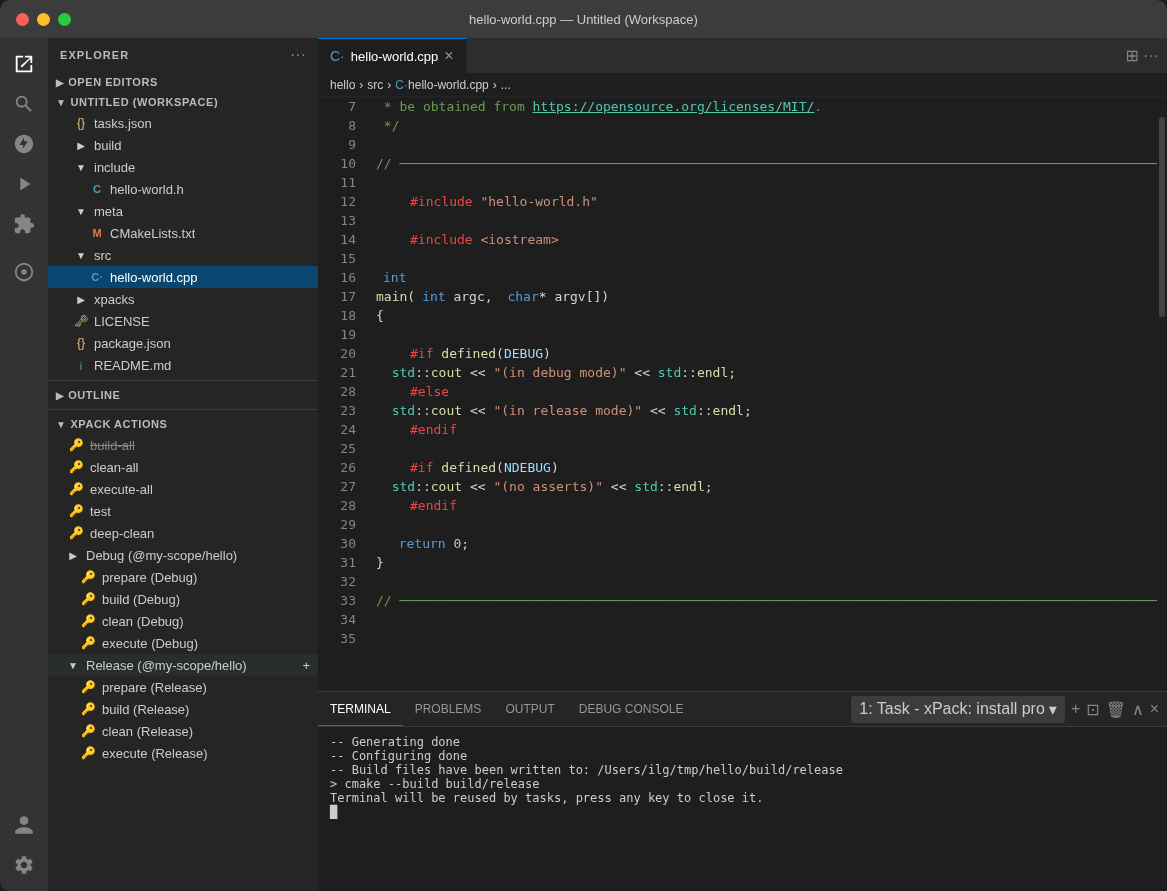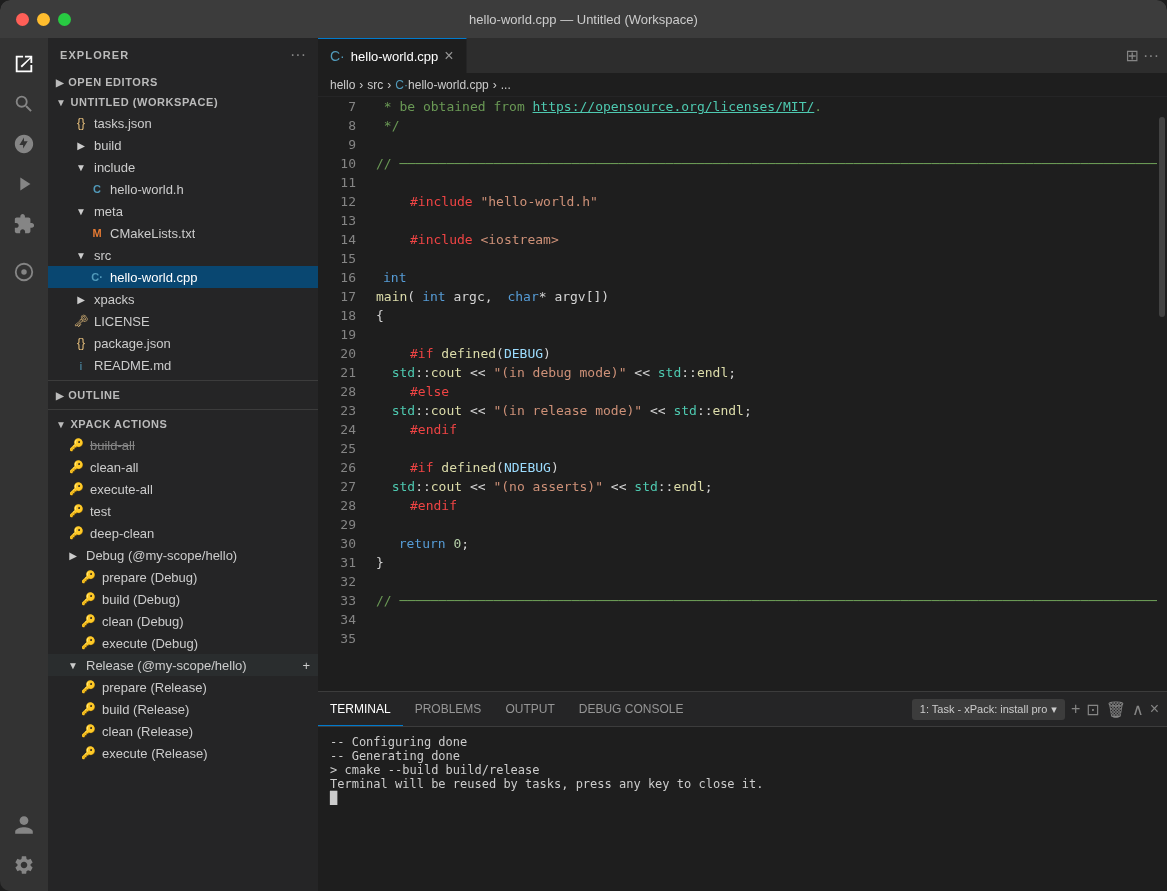--- a/index.html
+++ b/index.html
@@ -77,21 +77,21 @@
     .c-number { color: #b5cea8; }
     .c-macro { color: #9cdcfe; }
     .c-namespace { color: #4ec9b0; }
 
     
     .terminal-area { height: 200px; background: #1e1e1e; border-top: 1px solid #3c3c3c; display: flex; flex-direction: column; flex-shrink: 0; }
     .terminal-tabs { height: 35px; background: #252526; display: flex; align-items: stretch; border-bottom: 1px solid #3c3c3c; }
     .terminal-tab { display: flex; align-items: center; padding: 0 12px; font-size: 12px; color: #969696; cursor: pointer; }
     .terminal-tab.active { color: #ffffff; border-bottom: 1px solid #007acc; }
     .terminal-tab-actions { margin-left: auto; display: flex; align-items: center; gap: 6px; padding-right: 8px; color: #858585; }
-    .terminal-tab-dropdown { display: flex; align-items: center; gap: 4px; padding: 4px 8px; background: #3c3c3c; border-radius: 3px; font-size: 11px; color: #cccccc; cursor: pointer; }
+    .terminal-tab-dropdown { display: flex; align-items: center; gap: 4px; padding: 4px 8px; background: #3c3c3c; border-radius: 3px; font-size: 16px; color: #cccccc; cursor: pointer; }
     .terminal-content { flex: 1; padding: 8px 12px; font-family: 'Menlo', 'Monaco', 'Consolas', monospace; font-size: 12px; color: #cccccc; overflow: hidden; }
     .terminal-content .bold { font-weight: normal; }
 
     
     .sidebar-separator { height: 1px; background: #3c3c3c; margin: 4px 0; }
   </style>
 </head>
 <body>
 
 <div class="titlebar">
@@ -451,22 +451,23 @@
               <span>▾</span>
             </div>
             <span style="cursor:pointer; font-size:16px;">+</span>
             <span style="cursor:pointer;">⊡</span>
             <span style="cursor:pointer;">🗑</span>
             <span style="cursor:pointer;">∧</span>
             <span style="cursor:pointer;">×</span>
           </div>
         </div>
         <div class="terminal-content">
+          <div>-- Generating done</div>
           <div>-- Configuring done</div>
-          <div>-- Generating done</div>
+          <div>-- Build files have been written to: /Users/ilg/tmp/hello/build/release</div>
           <div>&gt; cmake --build build/release</div>
           <div></div>
           <div class="bold">Terminal will be reused by tasks, press any key to close it.</div>
           <div>█</div>
         </div>
       </div>
     </div>
   </div>
 </div>
 

